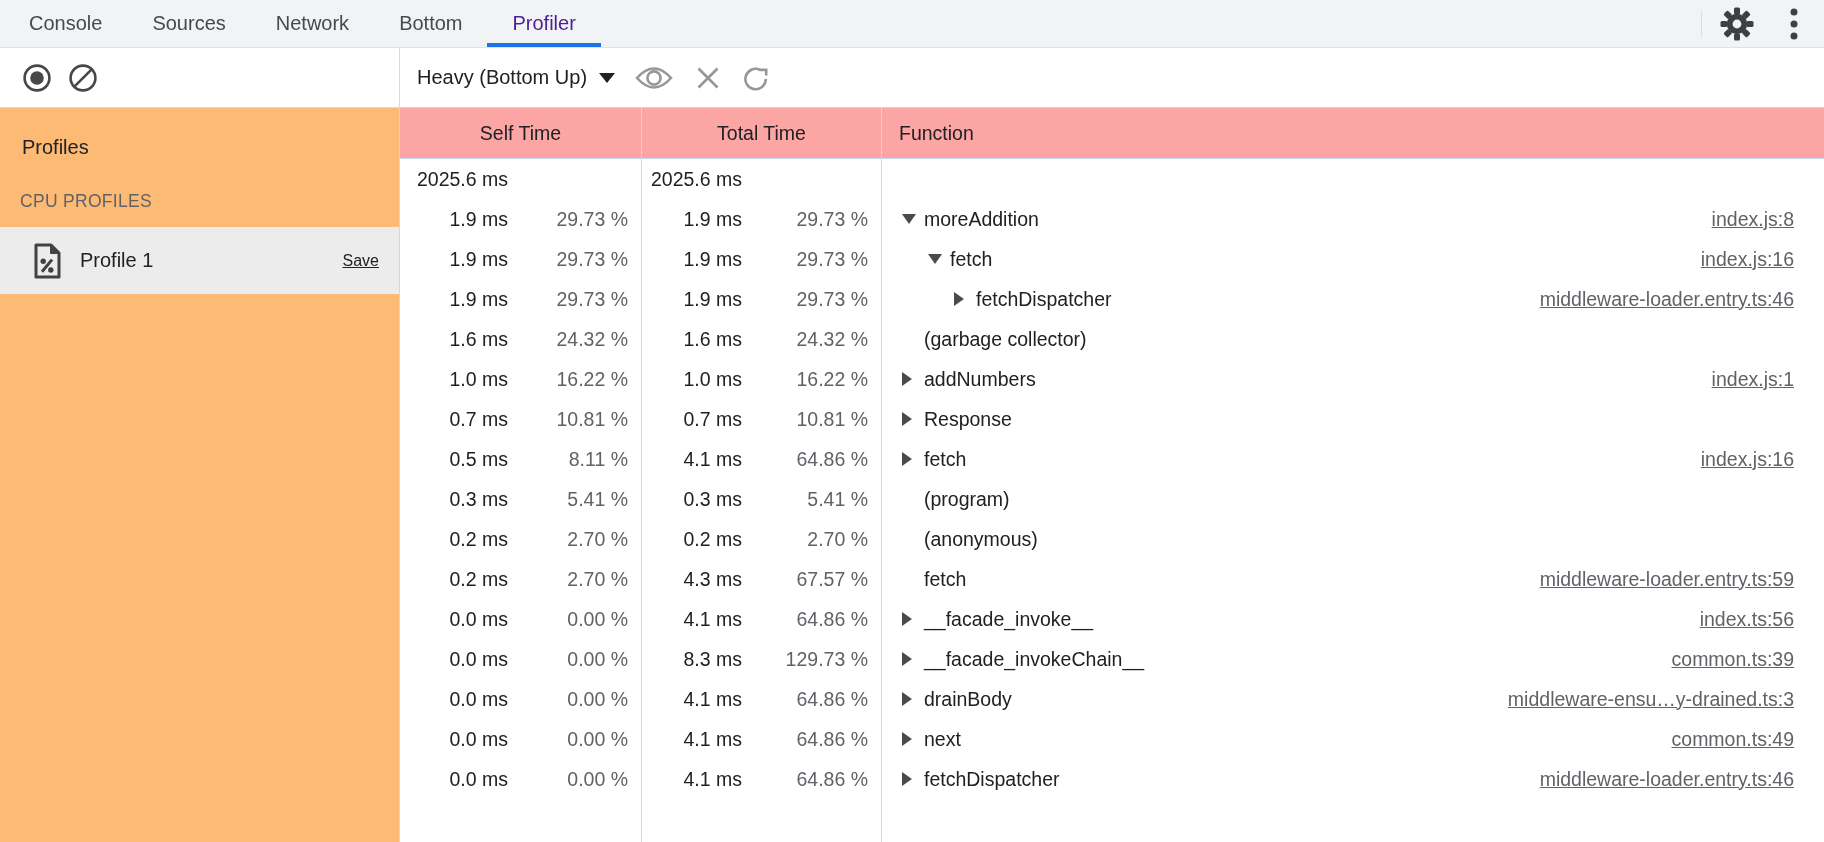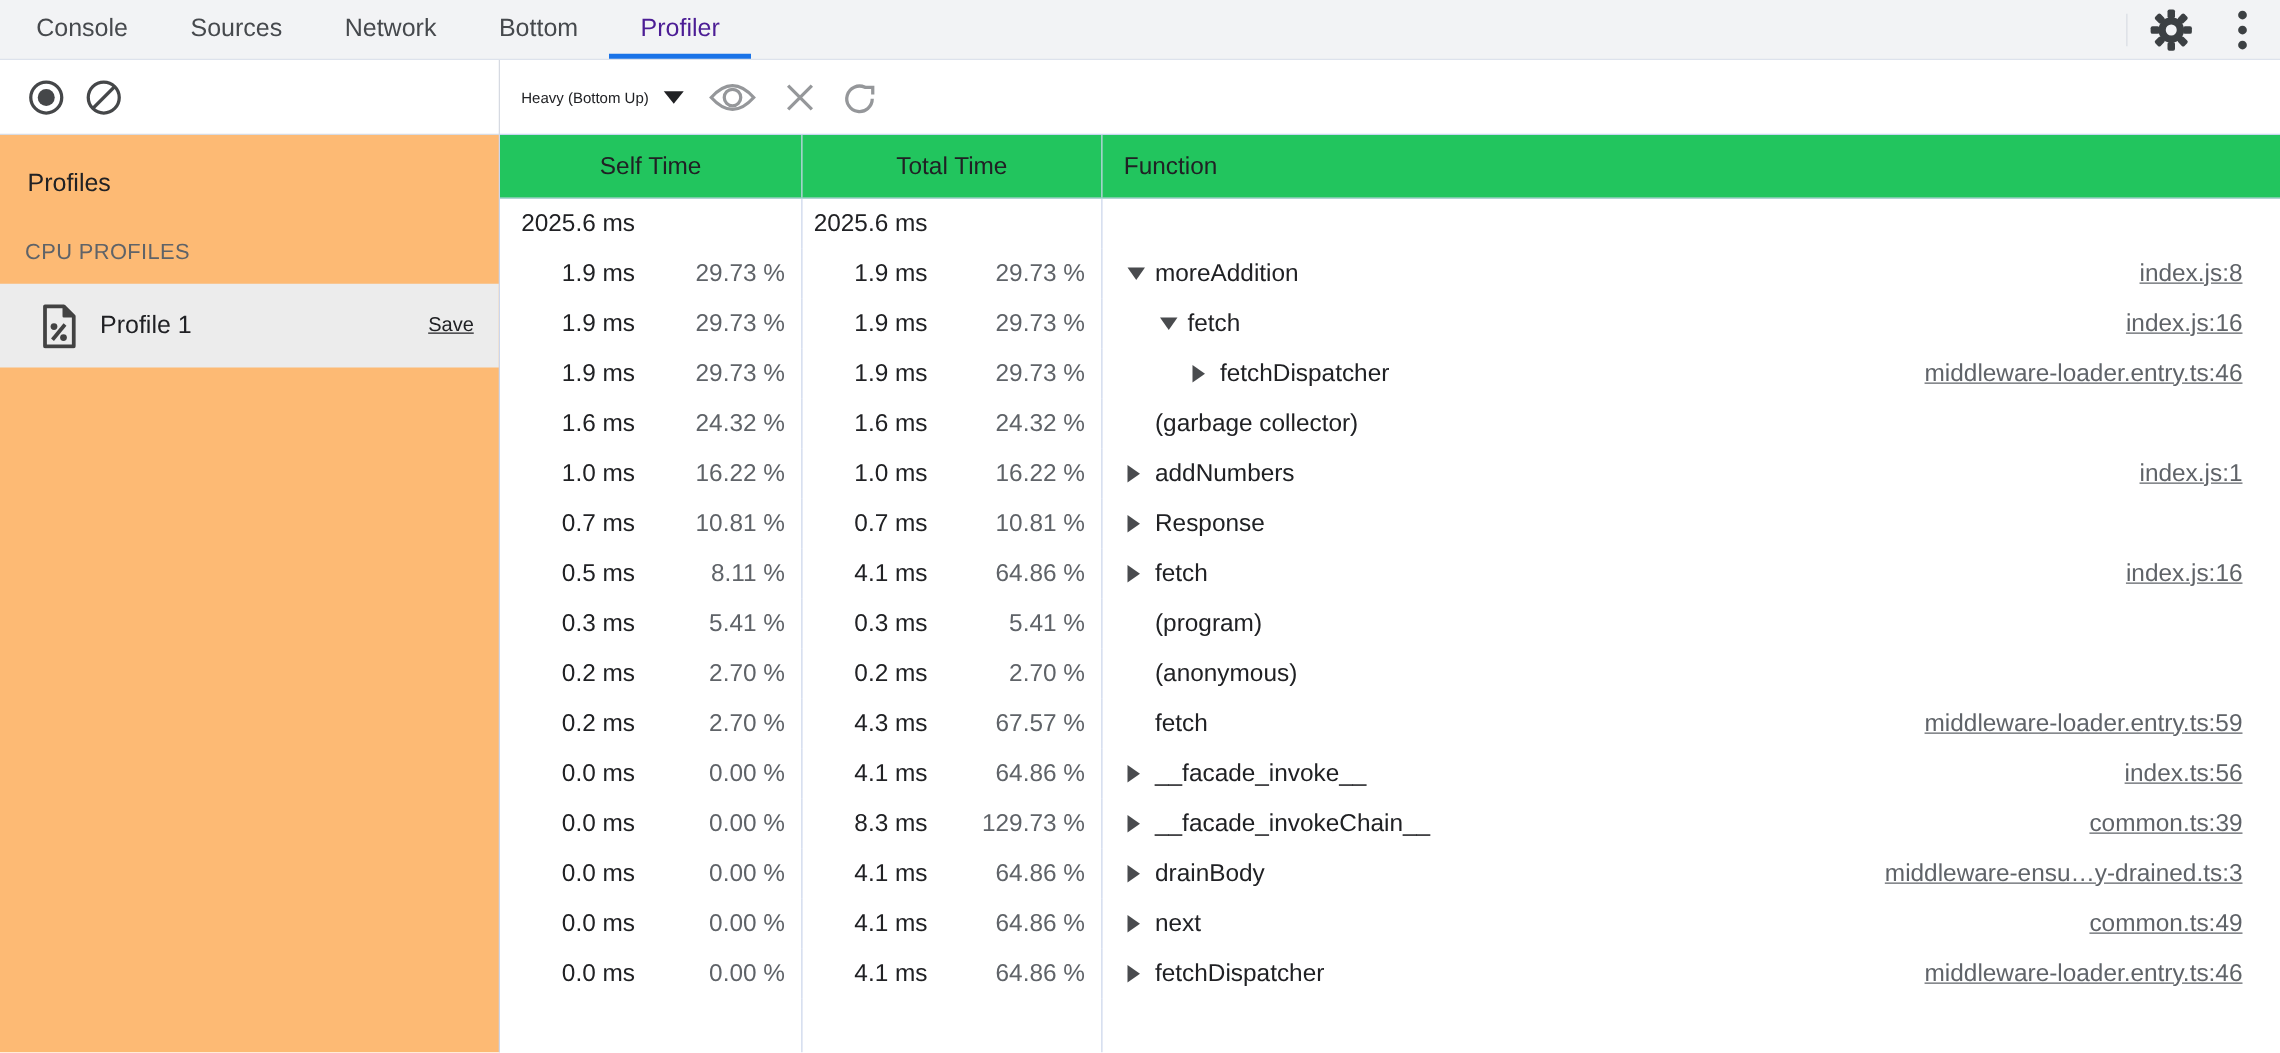--- a/index.html
+++ b/index.html
@@ -20,41 +20,41 @@
   .tabbar-divider{width:1px;height:26px;background:#d9dde4;margin-right:16px}
   .icon-btn{display:flex;align-items:center;justify-content:center}
   .gear-btn{width:38px;height:47px}
   .menu-btn{width:36px;height:47px;margin-left:20px}
 
   
   .toolbar{height:60px;flex:none;display:flex;background:#fff}
   .toolbar-left{width:400px;flex:none;display:flex;align-items:center;padding-left:21px;gap:14px;
     border-right:1px solid #d6dae2;border-bottom:1px solid #d8dce3;box-sizing:border-box}
   .toolbar-main{flex:1;display:flex;align-items:center;padding-left:17px;border-bottom:1px solid #c8d6f0}
-  .dropdown{display:flex;align-items:center;gap:12px;font-size:12px;color:#202124;margin-right:18px;cursor:default}
+  .dropdown{display:flex;align-items:center;gap:12px;font-size:20px;color:#202124;margin-right:18px;cursor:default}
   .caret-down{width:0;height:0;border-left:8px solid transparent;border-right:8px solid transparent;border-top:10px solid #202124}
   .tool-ic{margin-right:20px}
 
   
   .content{flex:1;display:flex;min-height:0}
 
   
   .sidebar{width:400px;flex:none;box-sizing:border-box;border-right:1px solid #ccd6ec;background:#fdba74;display:flex;flex-direction:column}
   .sidebar-title{margin:28px 0 0 22px;font-size:20px;color:#202124}
   .sidebar-section{margin:32px 0 0 20px;font-size:17.5px;color:#5f6368;letter-spacing:.3px}
   .profile-item{height:67px;margin-top:15px;display:flex;align-items:center;padding:0 20px 0 32px;box-sizing:border-box}
   .profile-item.selected{background:#ececec}
   .profile-icon{display:flex;margin-right:18px;flex:none}
   .profile-name{font-size:20px;color:#202124}
   .save-link{margin-left:auto;font-size:16px;color:#202124;text-decoration:underline;cursor:pointer}
 
   
   .grid{flex:1;display:flex;flex-direction:column;min-width:0}
   .grid-header{height:50px;flex:none;display:grid;grid-template-columns:242px 240px 1fr;align-items:center;
-    background:#22c55e;border-bottom:1px solid #ccd6ec;font-size:19.5px;color:#202124}
+    background:#fca5a5;border-bottom:1px solid #ccd6ec;font-size:19.5px;color:#202124}
   .grid-header .h{height:100%;display:flex;align-items:center;box-sizing:border-box}
   .grid-header .h.self,.grid-header .h.total{justify-content:center;border-right:1px solid #ccd6ec}
   .grid-header .h.fn{padding-left:17px}
 
   .grid-row{height:40px;flex:none;display:grid;grid-template-columns:242px 240px 1fr;font-size:19.5px}
   .cell{height:100%;display:flex;align-items:center;box-sizing:border-box}
   .cell.time{border-right:1px solid #ccd6ec}
   .cell.time .ms{width:108px;text-align:right;color:#202124;white-space:nowrap}
   .cell.time.total .ms{width:100px}
   .cell.time .pct{flex:1;text-align:right;padding-right:13px;color:#5f6368;white-space:nowrap}

